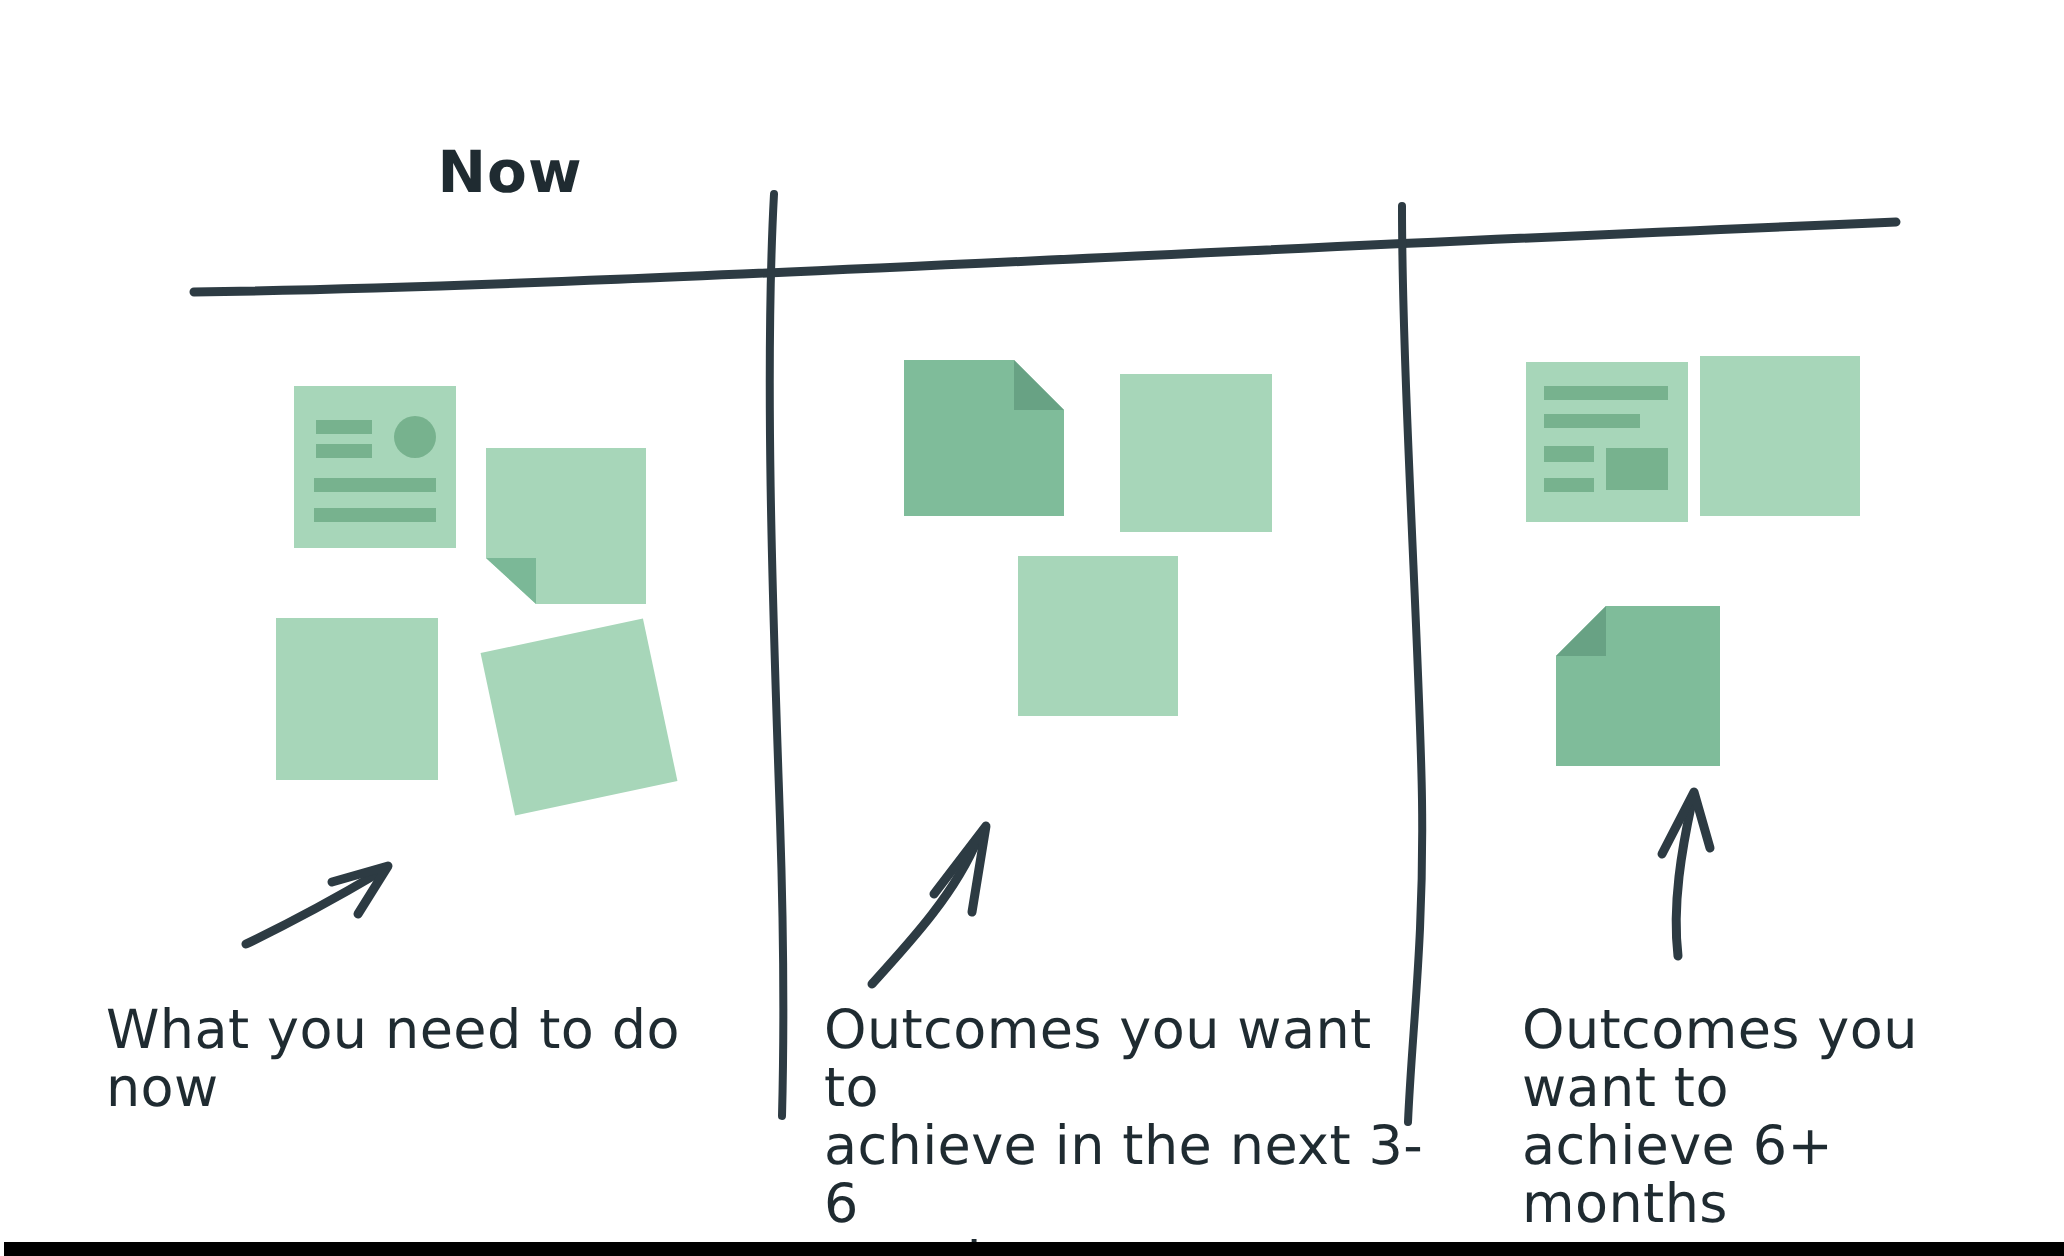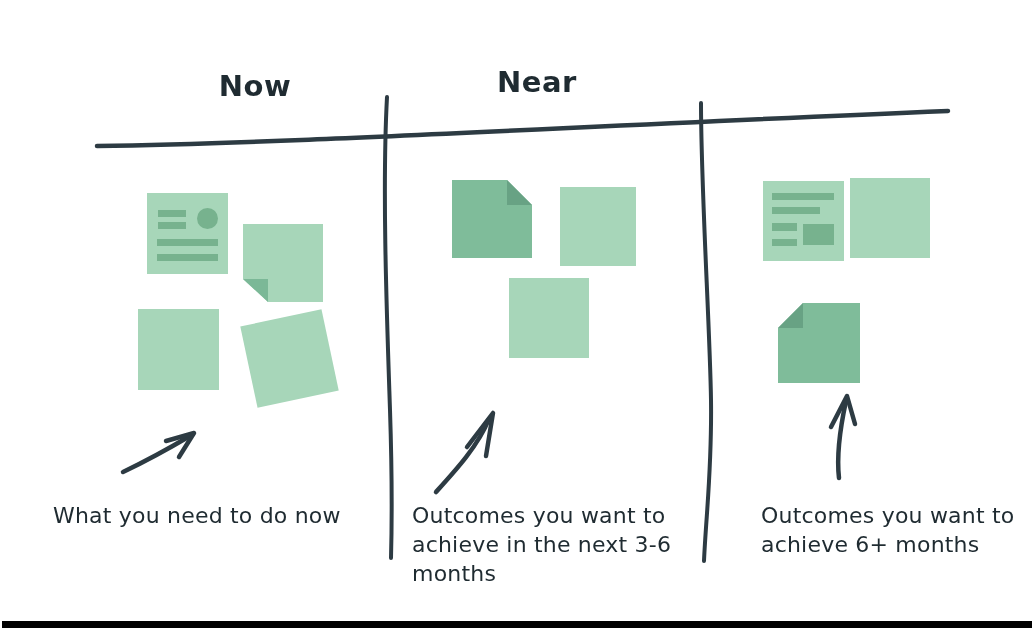--- a/index.html
+++ b/index.html
@@ -17,21 +17,21 @@
     overflow:hidden;font-family:"DejaVu Sans",sans-serif;color:var(--text);padding-left:40px;
   }
   .hdr{
     position:absolute;width:180px;text-align:center;
     font-size:29px;font-weight:600;color:var(--text);letter-spacing:.5px;
   }
   #hdr-now{left:165px;top:69px;}
   #hdr-near{left:447px;top:65px;}
   #hdr-future{left:755px;top:67px;}
   .caption{
-    position:absolute;font-size:22px;line-height:29px;color:var(--text);
+    position:absolute;font-size:27px;line-height:29px;color:var(--text);
     white-space:pre-line;letter-spacing:.2px;
   }
   #cap-now{left:53px;top:501px;width:300px;}
   #cap-near{left:412px;top:501px;width:300px;}
   #cap-future{left:761px;top:501px;width:260px;}
   .note{position:absolute;background:var(--note-light);}
   .note .detail{position:absolute;background:var(--detail);}
   .note .dot{border-radius:50%;}
   svg.lines{position:absolute;left:0;top:0;pointer-events:none;}
   svg.lines path{fill:none;stroke:var(--ink);stroke-linecap:round;stroke-linejoin:round;}
@@ -42,21 +42,20 @@
   .note-svg .fold-medium{fill:var(--fold-medium);}
   #bottom-bar{position:absolute;left:2px;right:2px;top:621px;height:7px;background:#000;}
   .rot{transform:rotate(-12deg);}
 </style>
 </head>
 <body>
 
 <div id="canvas">
 
   <div class="hdr" id="hdr-now">Now</div>
-  <div class="hdr" id="hdr-near">Near</div>
 
   <svg class="lines" width="1032" height="628" viewBox="0 0 1032 628">
     <path d="M97,146 C300,143 560,127 948,111" stroke-width="4.5"></path>
     <path d="M387,97 C382,190 387,320 390,410 C392,470 392,520 391,558" stroke-width="4"></path>
     <path d="M701,103 C701,190 710,330 711,400 C712,470 706,515 704,561" stroke-width="4"></path>
 
     <path d="M123,472 C146,461 168,449 190,436" stroke-width="4.5"></path>
     <path d="M166,441 L194,433 L179,457" stroke-width="4.5"></path>
 
     <path d="M436,492 C456,470 478,446 489,419" stroke-width="4.5"></path>

